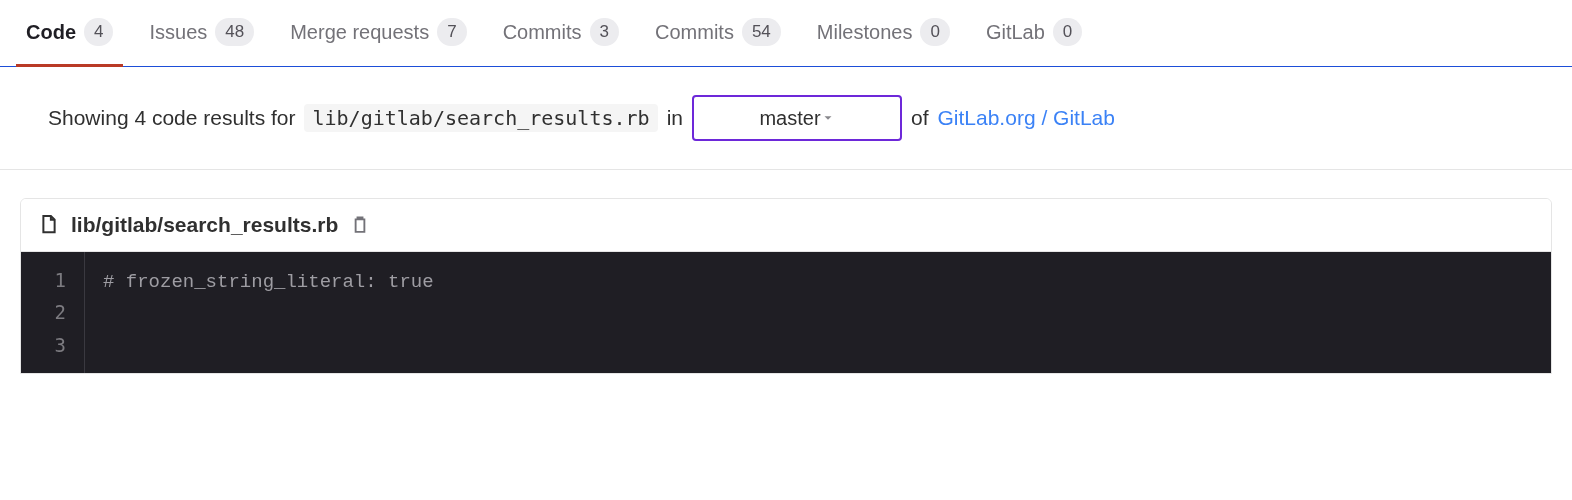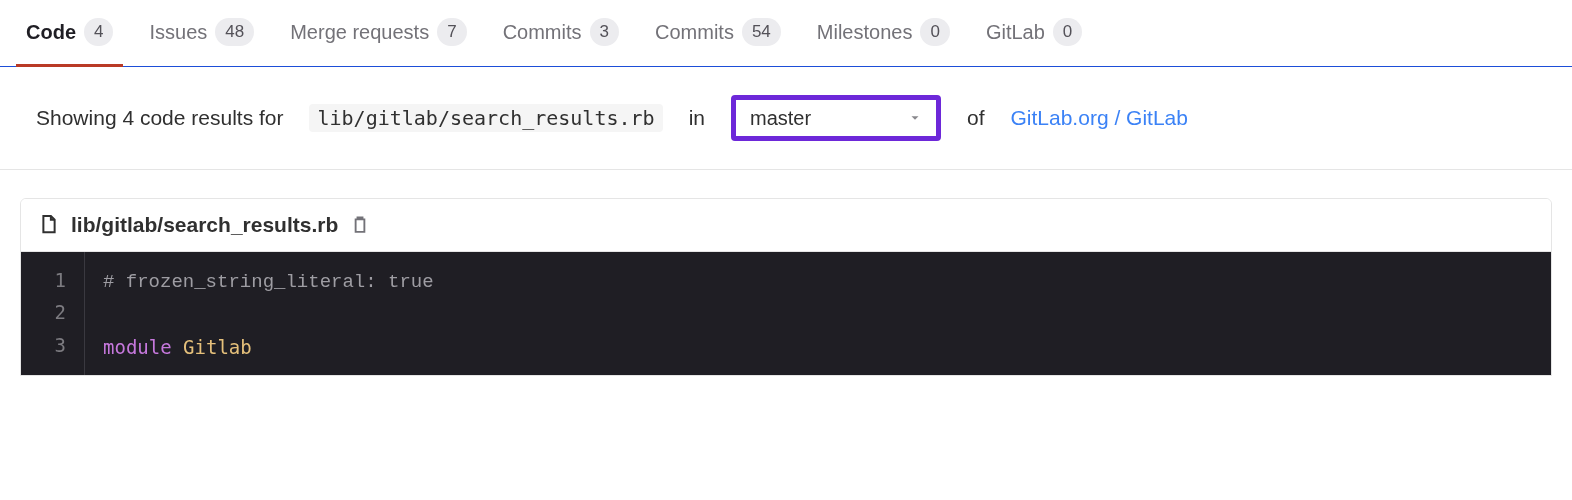--- a/index.html
+++ b/index.html
@@ -48,42 +48,42 @@
     padding: 0 10px;
     border-radius: 14px;
     background: #ececef;
     color: #535158;
     font-size: 17px;
     font-weight: 400;
   }
   .results-bar {
     display: flex;
     align-items: center;
-    gap: 26px;
-    padding: 28px 36px;
+    gap: 9px;
+    padding: 28px 48px;
     font-size: 21px;
     color: #303030;
     border-bottom: 1px solid #e5e5e5;
     flex-wrap: wrap;
   }
   .results-bar code.query {
     font-family: "SFMono-Regular", Menlo, Consolas, monospace;
     background: #f5f5f5;
     padding: 2px 8px;
     border-radius: 4px;
     font-size: 20px;
   }
   .branch-select {
     display: flex;
     align-items: center;
-    justify-content: space-between;
+    justify-content: center;
     width: 210px;
     height: 46px;
     padding: 0 14px;
-    border: 5px solid #6d28d9;
+    border: 2px solid #6d28d9;
     border-radius: 4px;
     background: #fff;
     font-size: 20px;
     color: #303030;
     cursor: pointer;
   }
   .branch-select .chev { color: #89888d; }
   .link { color: #3b82f6; cursor: pointer; }
   .file-card {
     margin: 28px 20px 0 20px;
@@ -196,15 +196,15 @@
           <path fill="none" stroke="currentColor" stroke-width="1.5" d="M4.5 3.5h7v10h-7zM6 3.5v-1.5h4v1.5M6 2.5h4"></path>
         </svg>
     </span>
   </div>
   <div class="code-block">
     <div class="gutter" id="gutter">
         <div>1</div>
         <div>2</div>
         <div>3</div>
       </div>
-    <div class="code-lines" id="code-lines"><div><span class="tok-comment"># frozen_string_literal: true</span></div><div>&nbsp;</div><div><span class="tok-keyword">module</span><span> </span><span class="tok-const">Gitlab</span></div></div>
+    <div class="code-lines" id="code-lines"><div><span class="tok-comment"># frozen_string_literal: true</span></div><div>&nbsp;</div></div>
   </div>
 </div>
 
 </body></html>

